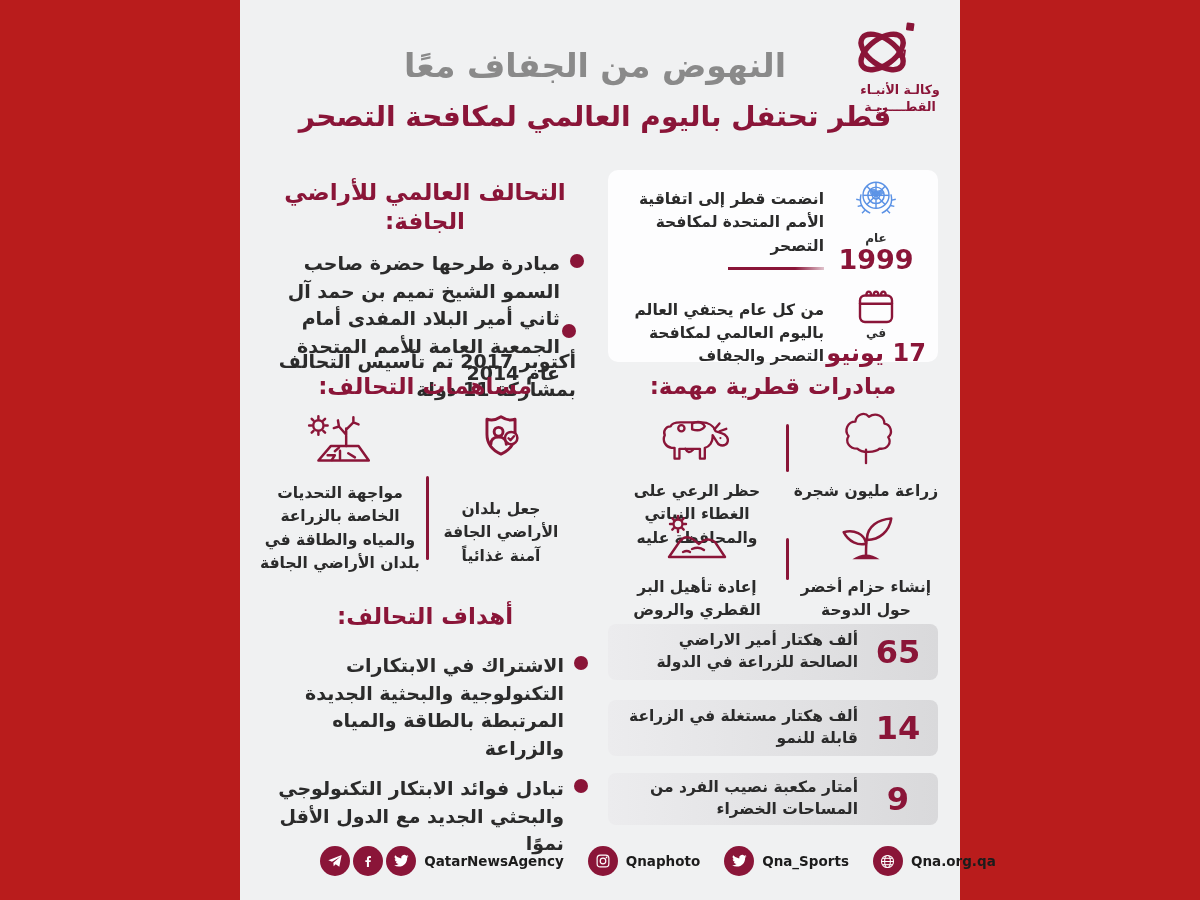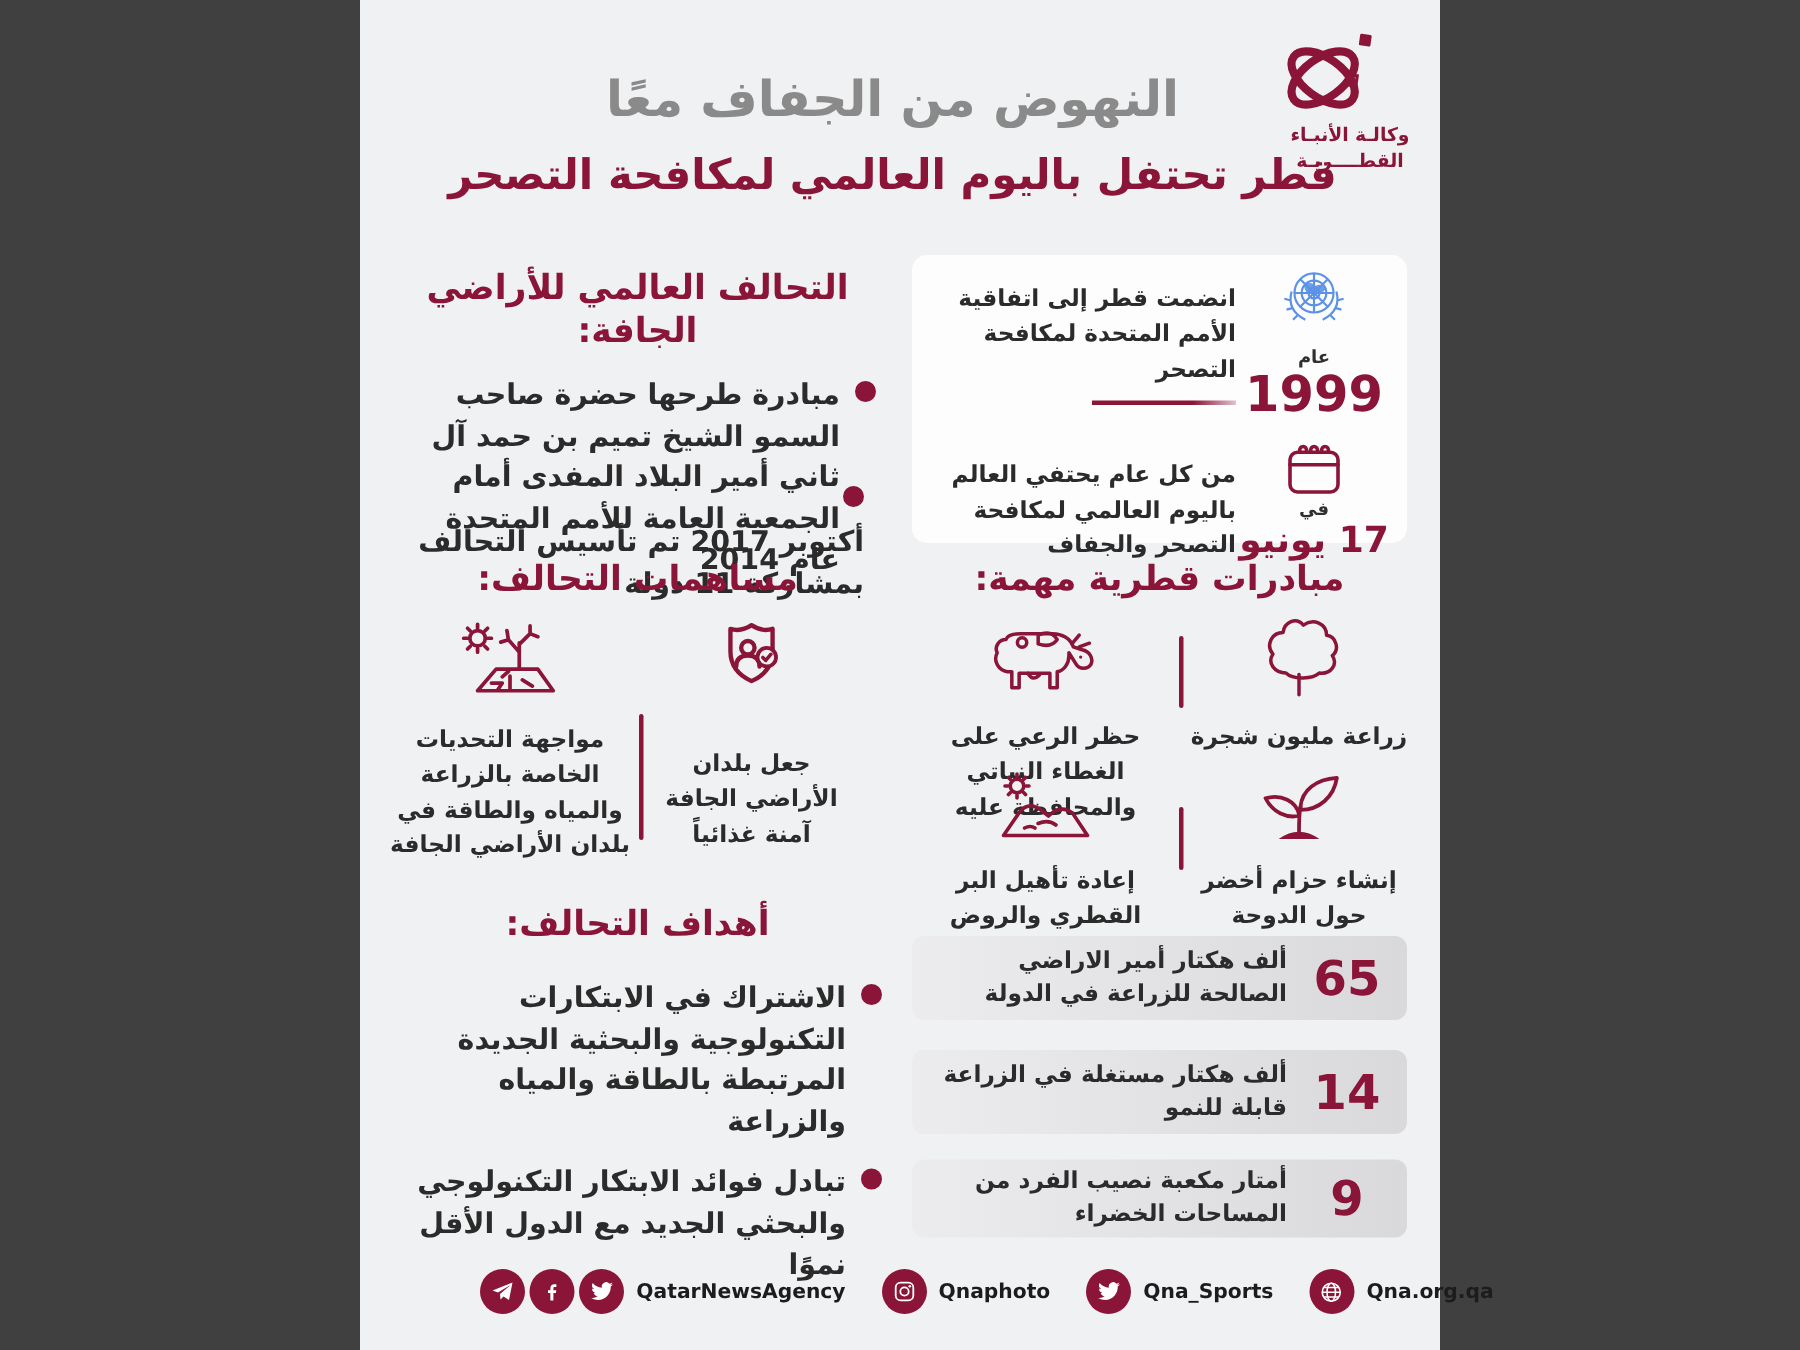--- a/index.html
+++ b/index.html
@@ -1,16 +1,16 @@
 <!DOCTYPE html>
 <html><head>
 <meta charset="utf-8">
 <style>
   html,body{margin:0;padding:0;background:#ffffff;}
-  .page{position:relative;width:1200px;height:900px;background:#404040;overflow:hidden;
+  .page{position:relative;width:1200px;height:900px;background:#b91c1c;overflow:hidden;
         font-family:"DejaVu Sans", sans-serif;}
   .content{position:absolute;left:240px;top:0;width:720px;height:900px;background:#f0f1f2;}
   .abs{position:absolute;}
 
   
   .title1{left:0;top:46px;width:710px;text-align:center;font-size:33px;font-weight:bold;color:#8a8a8a;direction:rtl;}
   .title2{left:0;top:100px;width:710px;text-align:center;font-size:28px;font-weight:bold;color:#8a1538;direction:rtl;}
   .logo{right:8px;top:20px;width:104px;text-align:center;}
   .logo .mark{display:block;margin:0 auto;}
   .logo .ltxt{font-size:12.5px;font-weight:bold;color:#8a1538;line-height:1.35;direction:rtl;}
@@ -28,21 +28,21 @@
   .cell .ic{height:66px;display:flex;align-items:flex-end;justify-content:center;}
   .cell p{margin:10px 0 0;font-size:15.5px;font-weight:bold;color:#2b2b2b;text-align:center;line-height:1.5;direction:rtl;}
   .vdiv{width:3px;background:#8a1538;border-radius:2px;}
 
   
   .card{left:368px;top:170px;width:330px;height:192px;background:#fdfdfe;border-radius:10px;}
   .crow{display:flex;direction:rtl;padding:6px 10px 0 14px;}
   .crow .icol{flex:none;width:104px;text-align:center;}
   .crow .ctext{flex:1;margin:0;padding-top:12px;font-size:15.5px;font-weight:bold;color:#2b2b2b;text-align:right;line-height:1.5;}
   .small-lab{font-size:12px;font-weight:bold;color:#2f2f2f;line-height:1.1;direction:rtl;}
-  .big-val{font-size:33px;font-weight:bold;color:#8a1538;line-height:1.1;direction:rtl;white-space:nowrap;}
+  .big-val{font-size:27px;font-weight:bold;color:#8a1538;line-height:1.1;direction:rtl;white-space:nowrap;}
   .card-divider{position:absolute;left:120px;top:97px;width:96px;height:2.5px;
                 background:linear-gradient(to right,#8a1538 70%,rgba(138,21,56,.25));}
 
   
   .stat{left:368px;width:330px;height:56px;border-radius:8px;
         background:linear-gradient(to left,#d9d9db,#ececee);
         display:flex;direction:rtl;align-items:center;}
   .stat .num{flex:none;width:80px;text-align:center;font-size:32px;font-weight:bold;color:#8a1538;}
   .stat p{flex:1;margin:0;padding-left:16px;font-size:15.5px;font-weight:bold;color:#2b2b2b;text-align:right;line-height:1.4;}
 

